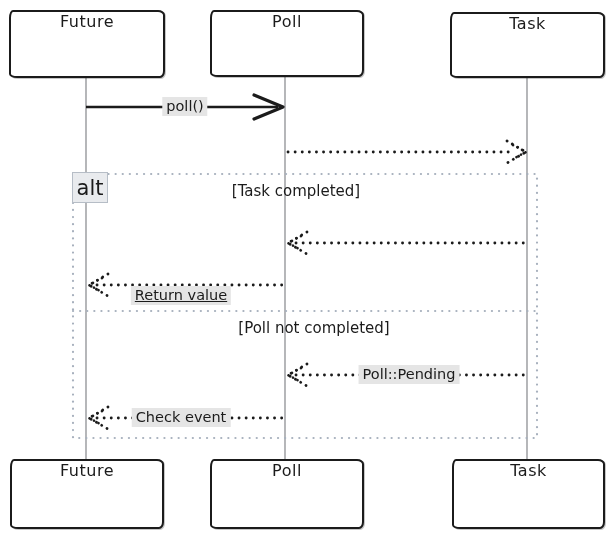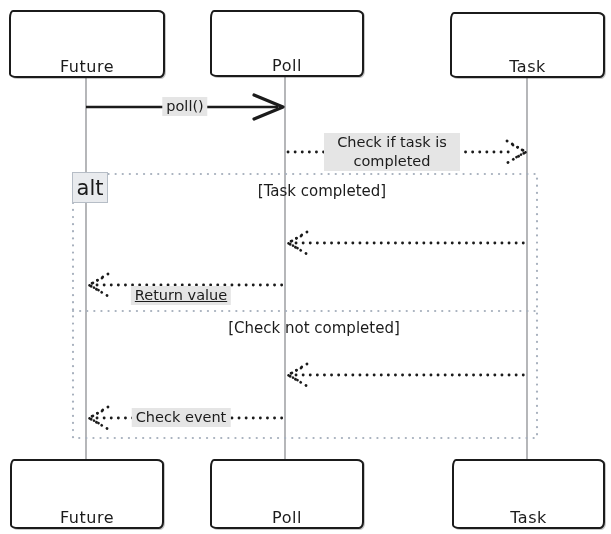--- a/index.html
+++ b/index.html
@@ -12,21 +12,21 @@
     overflow:hidden;
   }
   .stage svg{position:absolute;left:0;top:0;}
 
   
   .pbox{
     position:absolute;
     background:#ffffff;
     border:2.5px solid #1b1b1b;
     border-radius:4px 7px 5px 8px / 8px 5px 7px 4px;
-    display:flex;align-items:flex-end;justify-content:center;
+    display:flex;align-items:flex-start;justify-content:center;
     font-size:16px;letter-spacing:0.5px;
     box-shadow:1px 1px 0 rgba(27,27,27,0.25);
   }
 
   
   .msg{
     position:absolute;
     transform:translateX(-50%);
     background:#e5e5e5;
     padding:0 4px;
@@ -112,21 +112,21 @@
   </div>
   <div class="pbox" style="left:210px;top:459px;width:150px;height:66px;">
     <span>Poll</span>
   </div>
   <div class="pbox" style="left:452px;top:459px;width:149px;height:66px;">
     <span>Task</span>
   </div>
 
   <div class="alt-tab">alt</div>
 
-  <div class="guard" style="left:322px;top:181px;">[Task completed]</div>
-  <div class="guard" style="left:314px;top:318px;">[Check not completed]</div>
+  <div class="guard" style="left:296px;top:181px;">[Task completed]</div>
+  <div class="guard" style="left:314px;top:318px;">[Poll not completed]</div>
 
   <div class="msg" style="left:185px;top:97px;">poll()</div>
-  <div class="msg wrap" style="left:392px;top:133px;">Check if task is completed</div>
   <div class="msg" style="left:181px;top:286px;text-decoration:underline;">Return value</div>
+  <div class="msg" style="left:409px;top:365px;">Poll::Pending</div>
   <div class="msg" style="left:181px;top:408px;">Check event</div>
 
 </div>
 
 </body></html>

